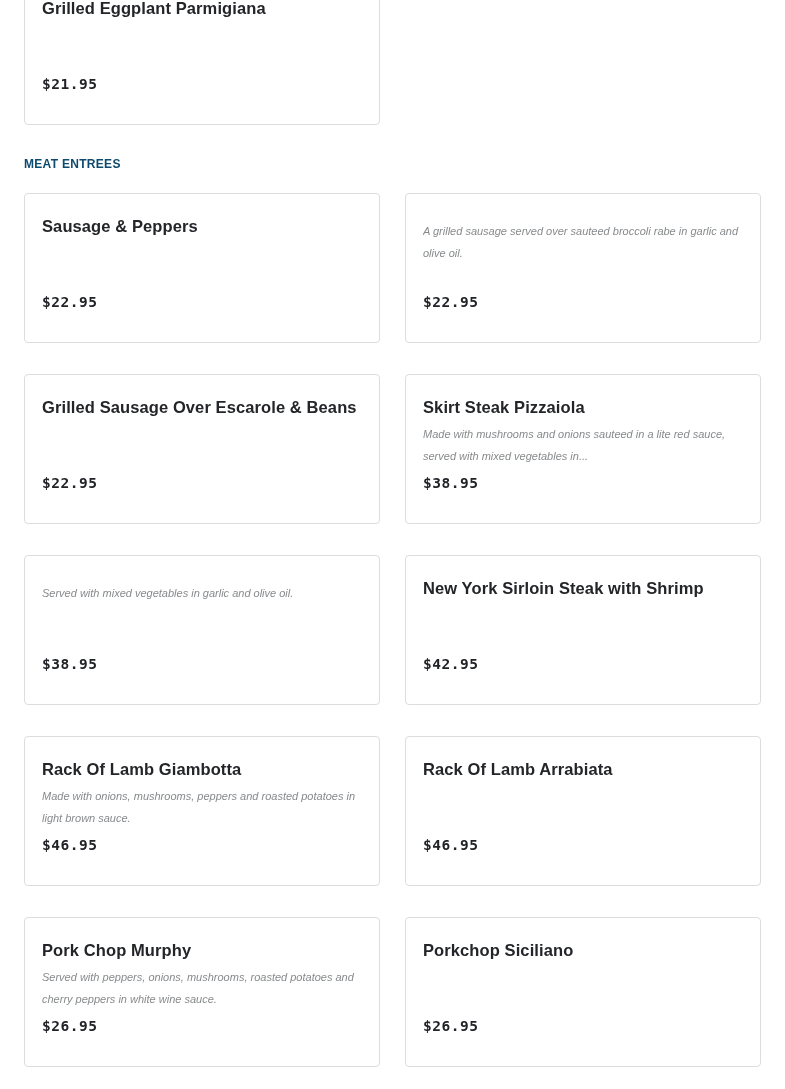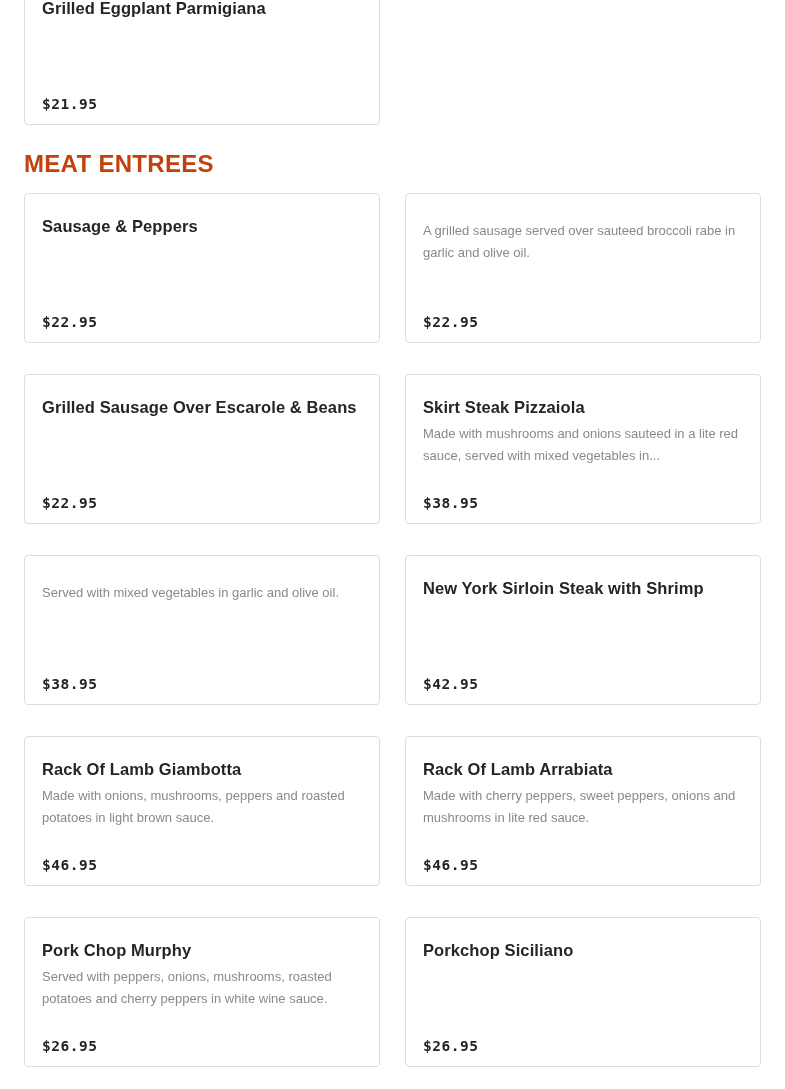--- a/index.html
+++ b/index.html
@@ -30,50 +30,51 @@
   }
   .card-title {
     font-size: 16.5px;
     font-weight: 700;
     line-height: 22px;
     color: #232528;
     letter-spacing: 0.1px;
   }
   .card-desc {
     margin-top: 5px;
-    font-size: 13px;
+    font-size: 11px;
     line-height: 22px;
     color: #878a8c;
     display: -webkit-box;
     -webkit-line-clamp: 2;
     -webkit-box-orient: vertical;
     overflow: hidden;
+    font-style: italic;
   }
   .card-price {
     position: absolute;
     left: 17px;
-    bottom: 12px;
+    bottom: 32px;
     font-family: "DejaVu Sans Mono", "Liberation Mono", monospace;
     font-size: 14.5px;
     font-weight: 700;
     color: #212327;
     letter-spacing: 0.5px;
   }
   .partial-wrap {
     
     margin-top: -25px;
   }
   .section-heading {
     margin-top: 29px;
     margin-bottom: 19px;
-    font-size: 24px;
+    font-size: 12px;
     font-weight: 800;
     letter-spacing: 0.3px;
     line-height: 20px;
-    color: #c2410c;
+    color: #0c4a6e;
     text-transform: uppercase;
   }
 </style>
 </head>
 <body>
 
 <div class="page">
 
   <div class="grid partial-wrap">
     <div class="card">
@@ -120,21 +121,20 @@
   </div>
 
   <div class="card">
     <div class="card-title">Rack Of Lamb Giambotta</div>
     <div class="card-desc">Made with onions, mushrooms, peppers and roasted potatoes in light brown sauce.</div>
     <div class="card-price">$46.95</div>
   </div>
 
   <div class="card">
     <div class="card-title">Rack Of Lamb Arrabiata</div>
-    <div class="card-desc">Made with cherry peppers, sweet peppers, onions and mushrooms in lite red sauce.</div>
     <div class="card-price">$46.95</div>
   </div>
 
   <div class="card">
     <div class="card-title">Pork Chop Murphy</div>
     <div class="card-desc">Served with peppers, onions, mushrooms, roasted potatoes and cherry peppers in white wine sauce.</div>
     <div class="card-price">$26.95</div>
   </div>
 
   <div class="card">

